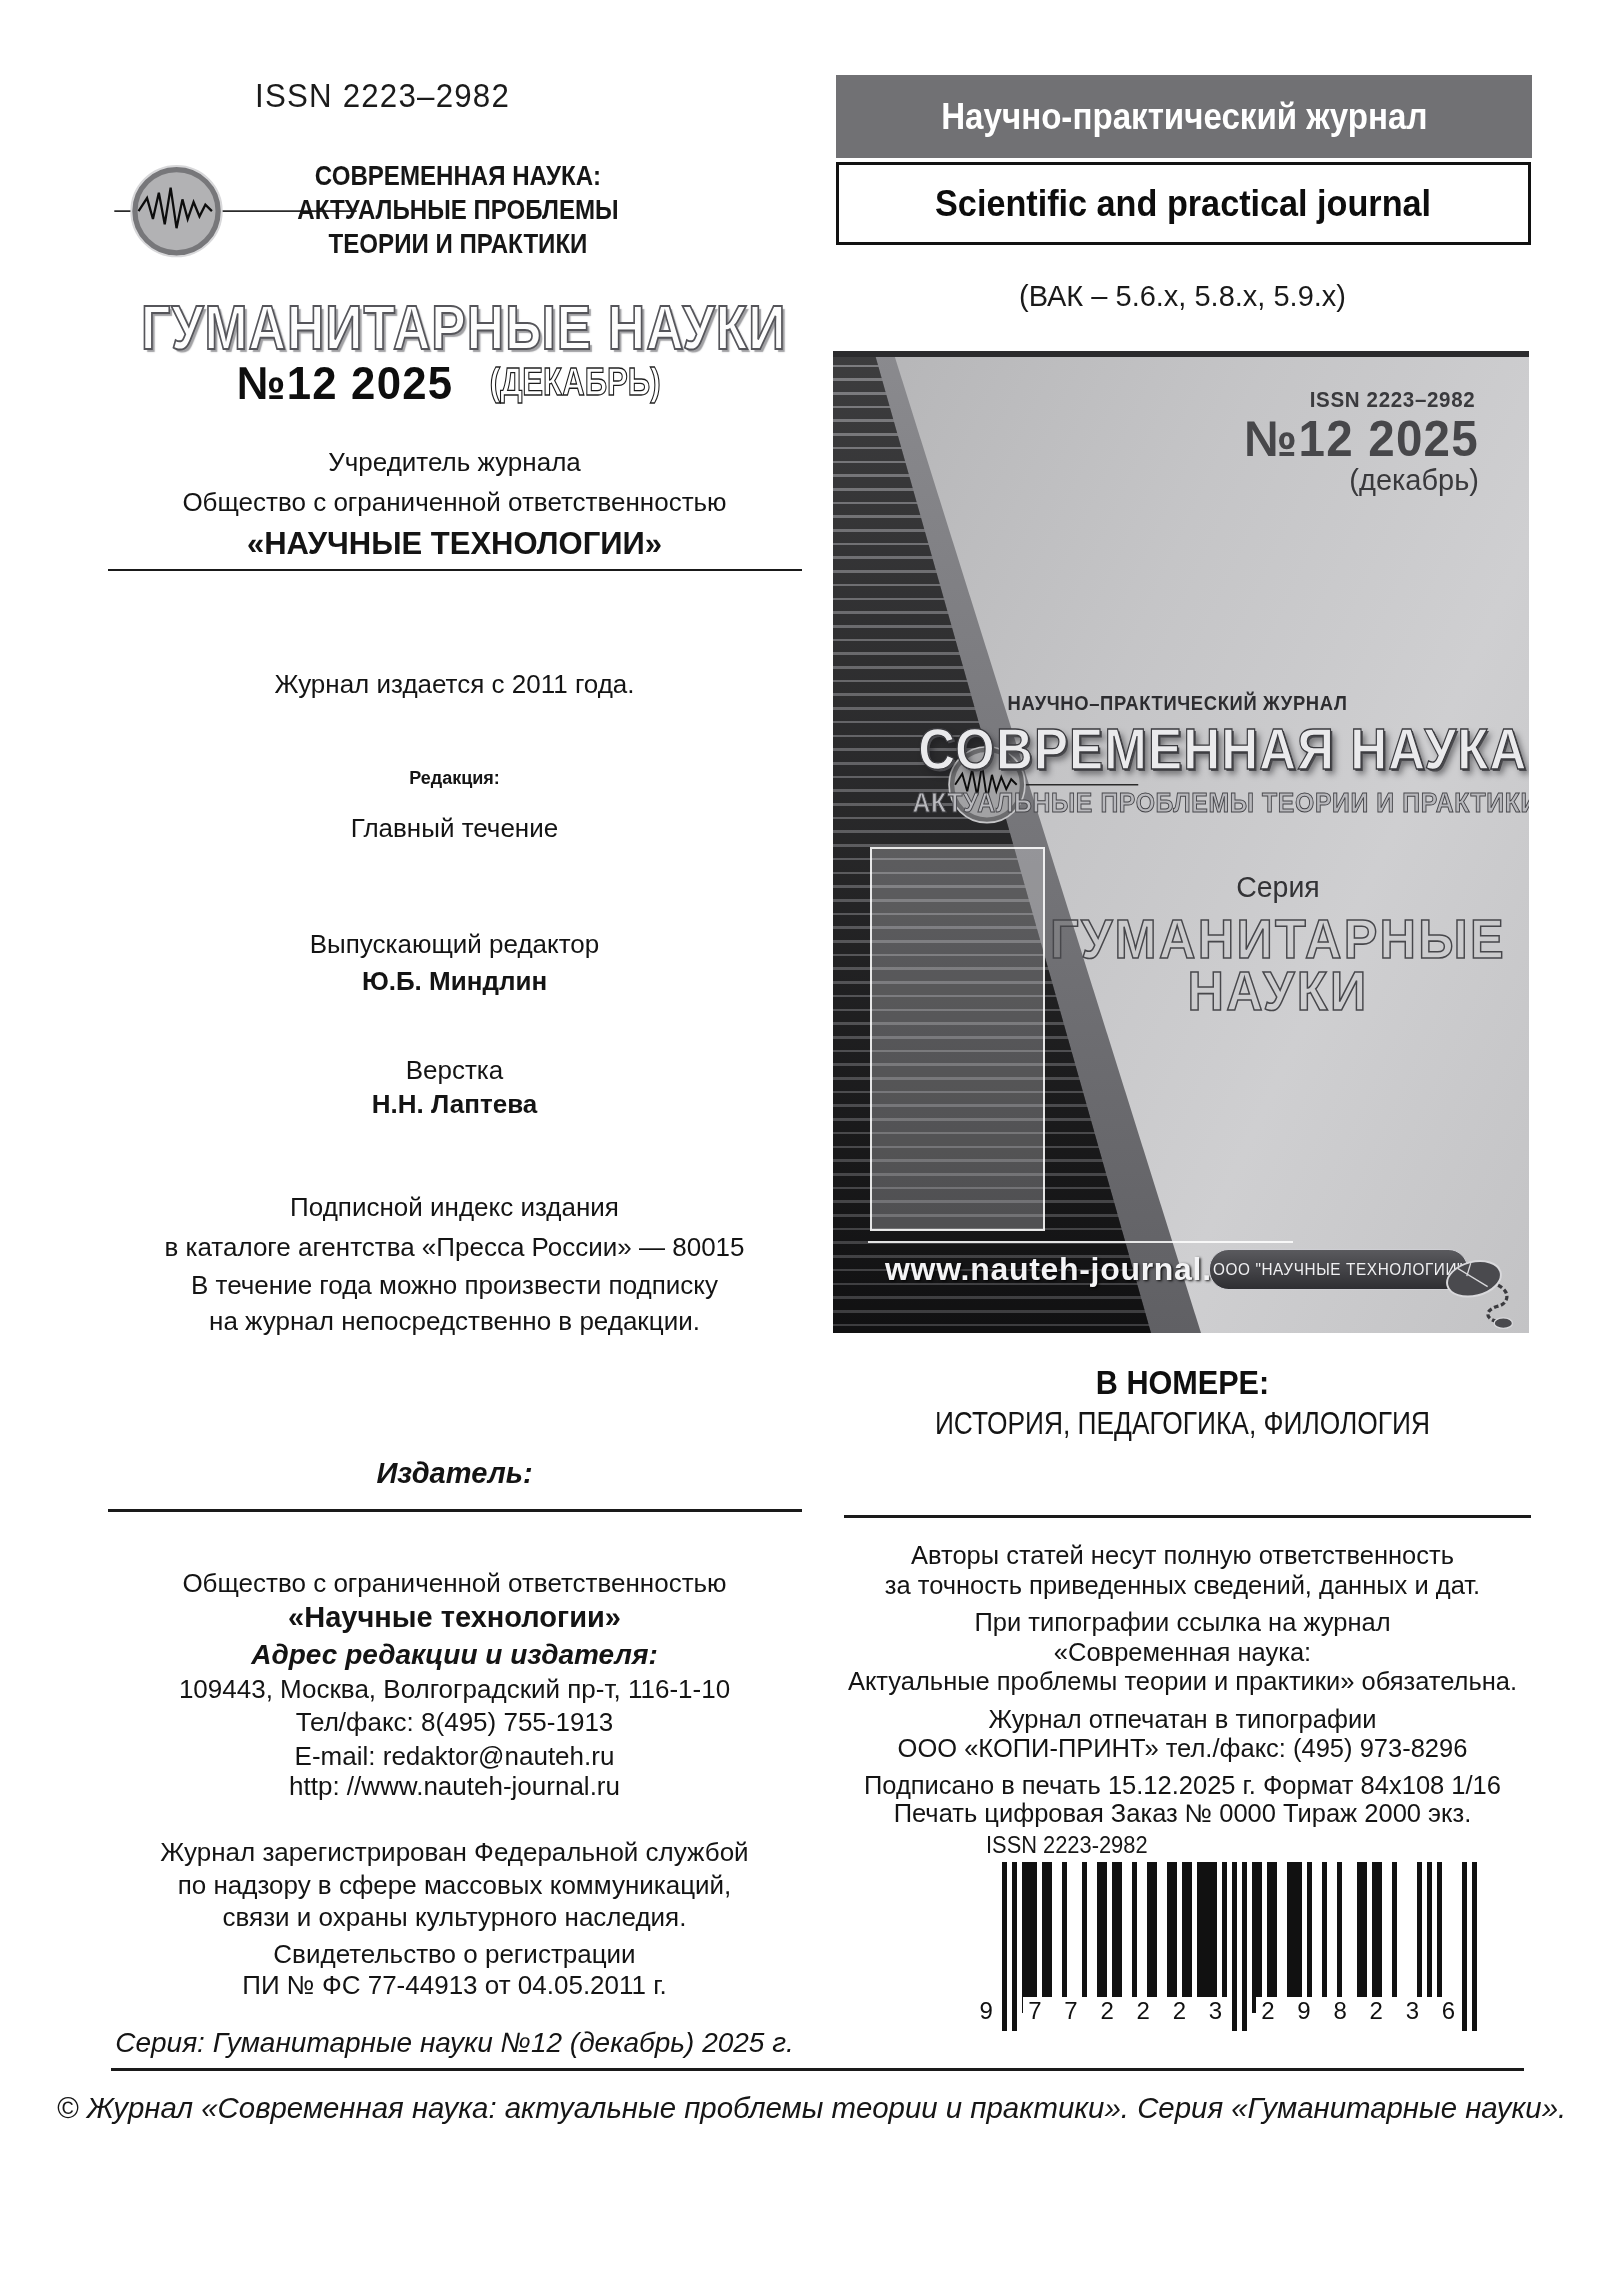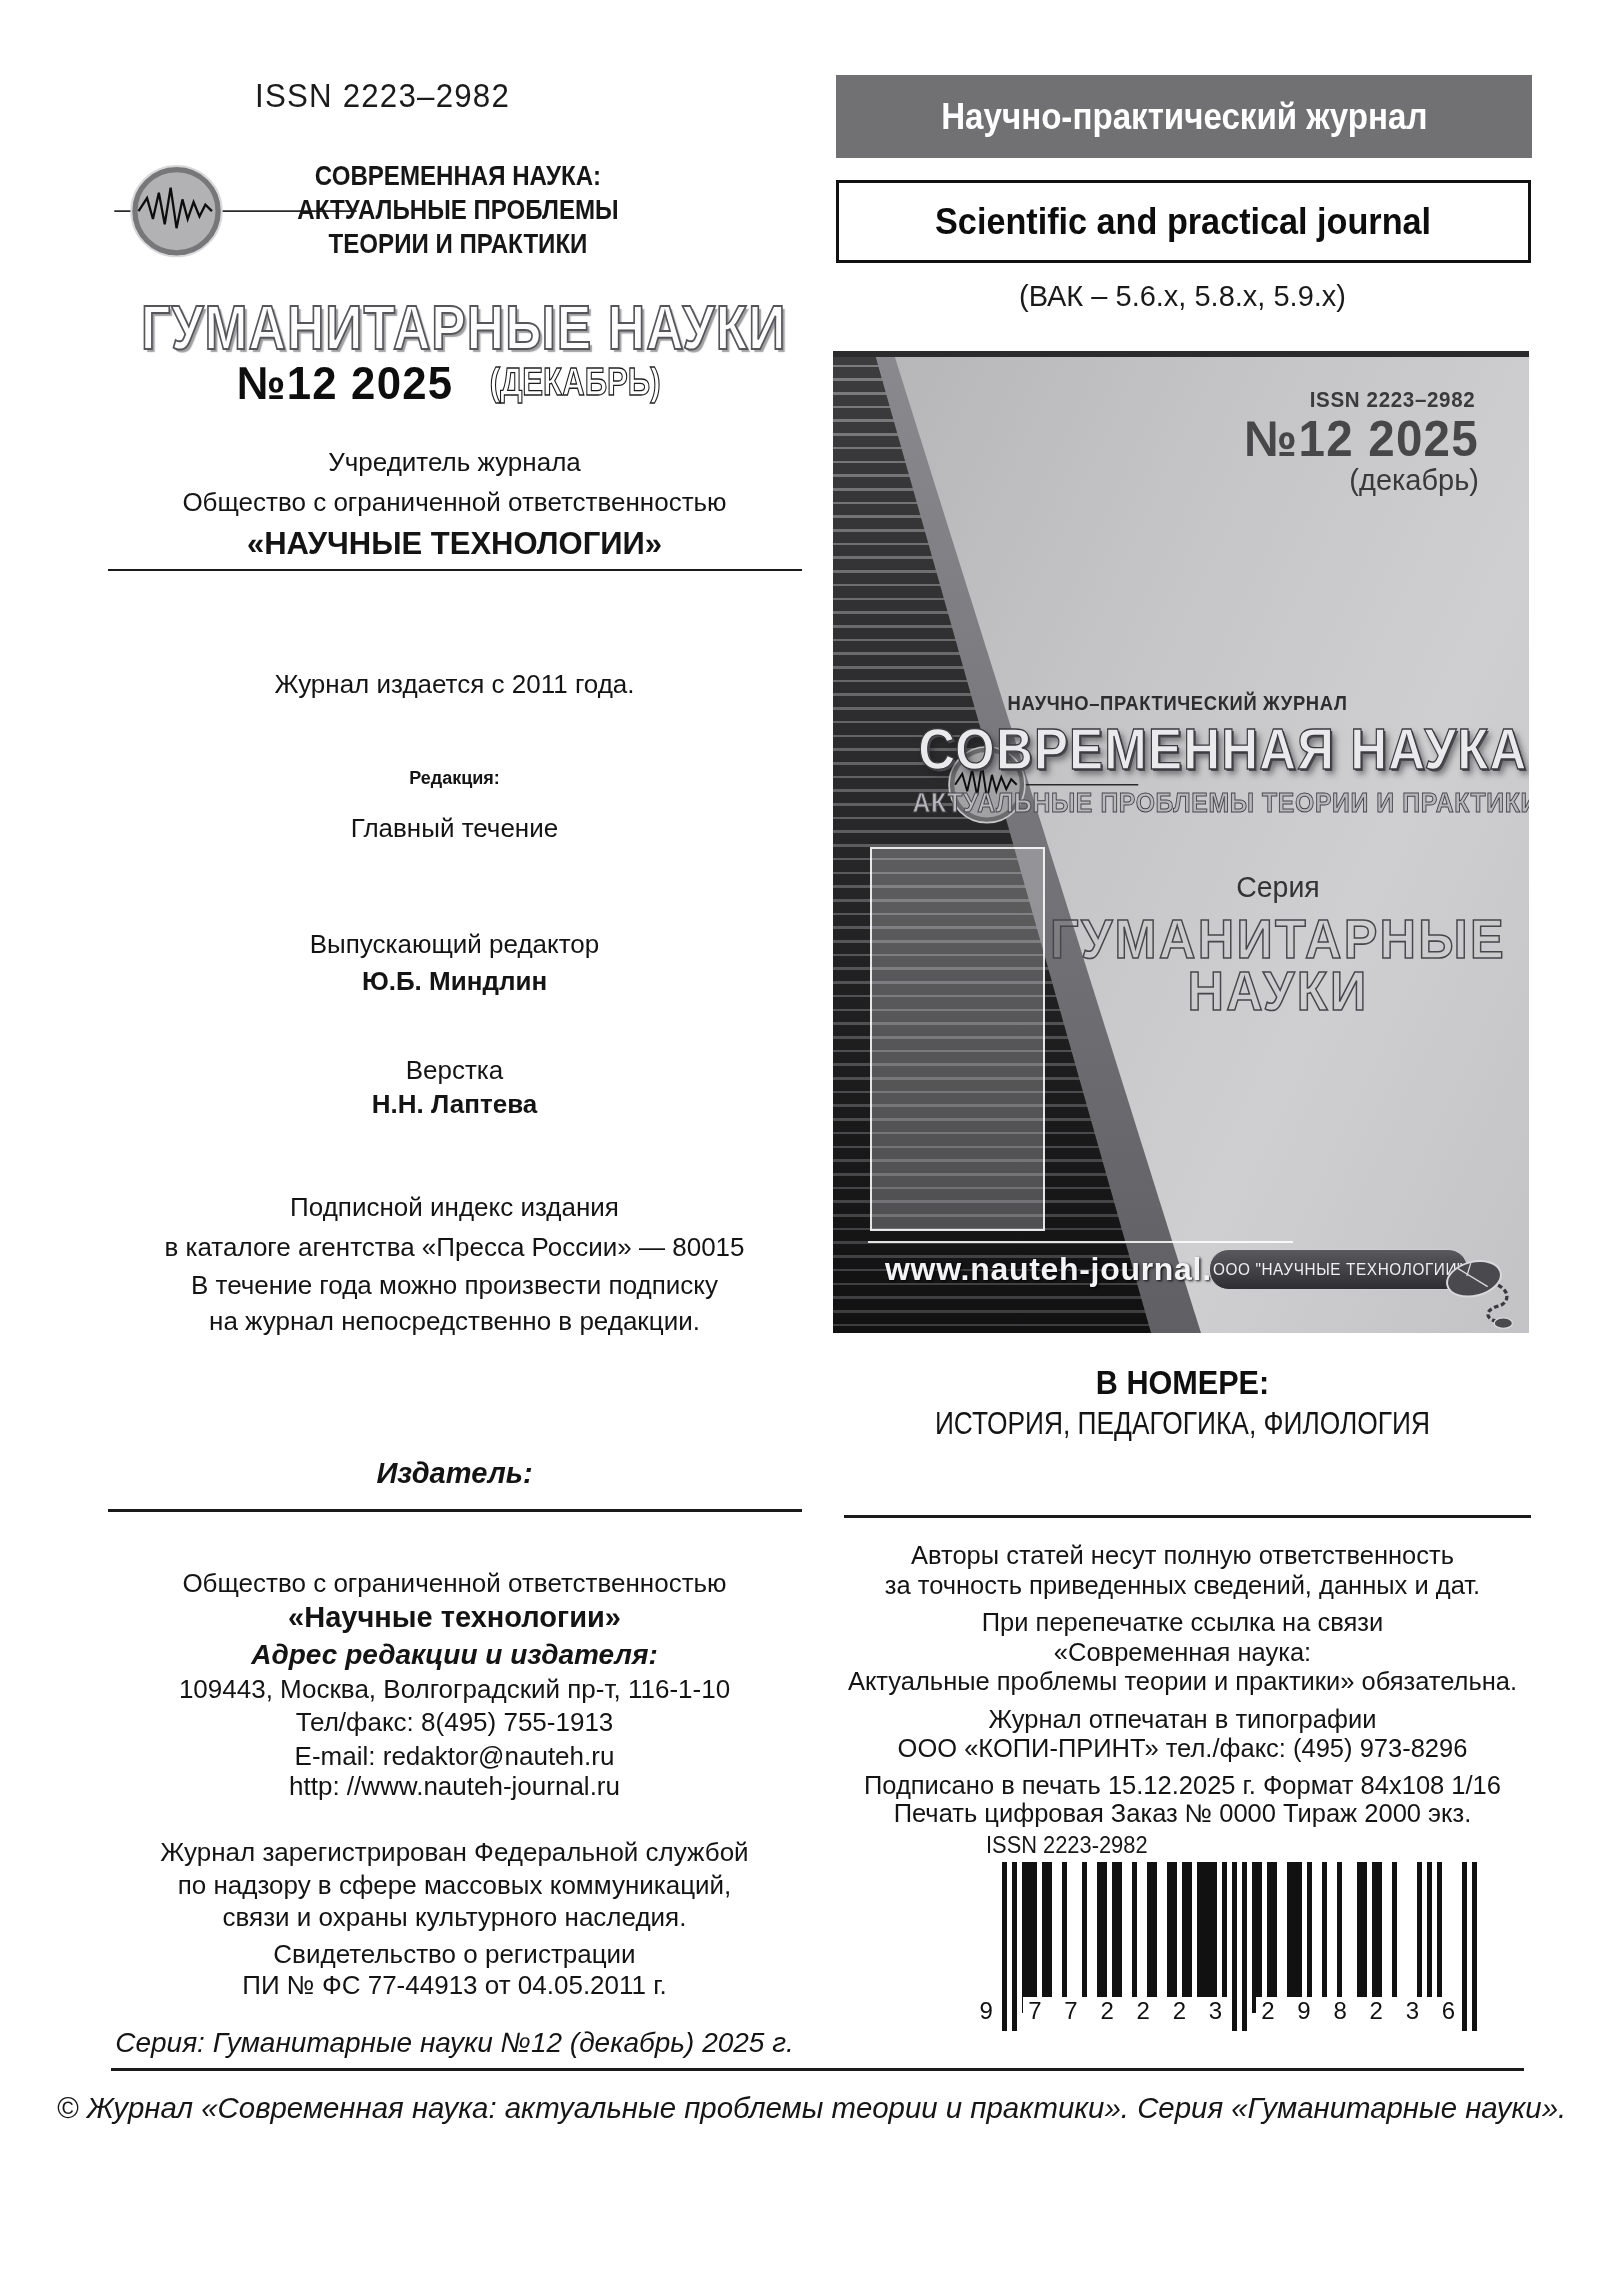--- a/index.html
+++ b/index.html
@@ -32,21 +32,21 @@
   .issue-num{font-weight:bold;font-size:46px;color:#0e0e0e;letter-spacing:1.3px;
              display:inline-block;transform:scaleX(.95);}
   .issue-month{font-weight:bold;font-size:38px;color:transparent;margin-left:9.2px;
                -webkit-text-stroke:1.3px #1c1c1c;display:inline-block;transform:scaleX(.82);
                vertical-align:3.9px;}
   
   .hdr-gray{position:absolute;left:836px;top:75px;width:696px;height:83px;background:#717174;
             display:flex;align-items:center;justify-content:center;}
   .hdr-gray span{color:#ffffff;font-weight:bold;font-size:36px;transform:scaleX(.92);white-space:nowrap;}
   .hdr-white{position:absolute;left:836px;top:162px;width:689px;height:77px;background:#ffffff;
-             border:3.3px solid #111;display:flex;align-items:center;justify-content:center;margin-top:18px;}
+             border:3.3px solid #111;display:flex;align-items:center;justify-content:center;}
   .hdr-white span{color:#0d0d0d;font-weight:bold;font-size:36px;transform:scaleX(.95);white-space:nowrap;}
   .vak{position:absolute;left:834px;top:280px;width:697px;text-align:center;font-size:29px;color:#1a1a1a;}
   
   .cover{position:absolute;left:833px;top:351px;width:696px;height:982px;overflow:hidden;
          background:linear-gradient(115deg,#b4b4b6 0%,#c5c5c7 38%,#cfcfd1 68%,#c3c3c5 100%);}
   .cover-topedge{position:absolute;left:0;top:0;width:100%;height:5.9px;background:#2b2b2d;}
   .wedge-shadow{position:absolute;left:0;top:0;width:100%;height:100%;
                 background:linear-gradient(180deg,#8a8a8e,#606064);
                 clip-path:polygon(0 0,60px 0,368px 100%,0 100%);}
   .wedge-stripes{position:absolute;left:0;top:0;width:100%;height:100%;
@@ -205,21 +205,21 @@
   <div class="line" style="top:1837px">Журнал зарегистрирован Федеральной службой</div>
   <div class="line" style="top:1870px">по надзору в сфере массовых коммуникаций,</div>
   <div class="line" style="top:1902px">связи и охраны культурного наследия.</div>
   <div class="line" style="top:1939px">Свидетельство о регистрации</div>
   <div class="line" style="top:1970px">ПИ № ФС 77-44913 от 04.05.2011 г.</div>
   <div class="line i" style="top:2027px;font-size:28px">Серия: Гуманитарные науки №12 (декабрь) 2025 г.</div>
 
   <div class="rule" style="left:844px;top:1515px;width:687px"></div>
   <div class="line r" style="top:1541px">Авторы статей несут полную ответственность</div>
   <div class="line r" style="top:1571px">за точность приведенных сведений, данных и дат.</div>
-  <div class="line r" style="top:1608px">При перепечатке ссылка на связи</div>
+  <div class="line r" style="top:1608px">При типографии ссылка на журнал</div>
   <div class="line r" style="top:1638px">«Современная наука:</div>
   <div class="line r" style="top:1705px">Журнал отпечатан в типографии</div>
   <div class="line r" style="top:1667px">Актуальные проблемы теории и практики» обязательна.</div>
   <div class="line r" style="top:1734px">ООО «КОПИ-ПРИНТ» тел./факс: (495) 973-8296</div>
   <div class="line r" style="top:1771px">Подписано в печать 15.12.2025 г. Формат 84х108 1/16</div>
   <div class="line r" style="top:1799px">Печать цифровая Заказ № 0000 Тираж 2000 экз.</div>
 
   <div class="barcode">
     <div class="bc-label nw">ISSN 2223-2982</div>
     <div class="bc-bars" id="bc-bars"><span style="width: 5px; height: 169px; background: rgb(17, 17, 17);"></span><span style="width: 5px; height: 169px; background: transparent;"></span><span style="width: 5px; height: 169px; background: rgb(17, 17, 17);"></span><span style="width: 5px; height: 151px; background: transparent;"></span><span style="width: 5px; height: 151px; background: rgb(17, 17, 17);"></span><span style="width: 5px; height: 151px; background: rgb(17, 17, 17);"></span><span style="width: 5px; height: 151px; background: rgb(17, 17, 17);"></span><span style="width: 5px; height: 151px; background: transparent;"></span><span style="width: 5px; height: 151px; background: rgb(17, 17, 17);"></span><span style="width: 5px; height: 151px; background: rgb(17, 17, 17);"></span><span style="width: 5px; height: 151px; background: transparent;"></span><span style="width: 5px; height: 151px; background: transparent;"></span><span style="width: 5px; height: 151px; background: rgb(17, 17, 17);"></span><span style="width: 5px; height: 151px; background: transparent;"></span><span style="width: 5px; height: 151px; background: transparent;"></span><span style="width: 5px; height: 151px; background: transparent;"></span><span style="width: 5px; height: 151px; background: rgb(17, 17, 17);"></span><span style="width: 5px; height: 151px; background: transparent;"></span><span style="width: 5px; height: 151px; background: transparent;"></span><span style="width: 5px; height: 151px; background: rgb(17, 17, 17);"></span><span style="width: 5px; height: 151px; background: rgb(17, 17, 17);"></span><span style="width: 5px; height: 151px; background: transparent;"></span><span style="width: 5px; height: 151px; background: rgb(17, 17, 17);"></span><span style="width: 5px; height: 151px; background: rgb(17, 17, 17);"></span><span style="width: 5px; height: 151px; background: transparent;"></span><span style="width: 5px; height: 151px; background: transparent;"></span><span style="width: 5px; height: 151px; background: rgb(17, 17, 17);"></span><span style="width: 5px; height: 151px; background: transparent;"></span><span style="width: 5px; height: 151px; background: transparent;"></span><span style="width: 5px; height: 151px; background: rgb(17, 17, 17);"></span><span style="width: 5px; height: 151px; background: rgb(17, 17, 17);"></span><span style="width: 5px; height: 151px; background: transparent;"></span><span style="width: 5px; height: 151px; background: transparent;"></span><span style="width: 5px; height: 151px; background: rgb(17, 17, 17);"></span><span style="width: 5px; height: 151px; background: rgb(17, 17, 17);"></span><span style="width: 5px; height: 151px; background: transparent;"></span><span style="width: 5px; height: 151px; background: rgb(17, 17, 17);"></span><span style="width: 5px; height: 151px; background: rgb(17, 17, 17);"></span><span style="width: 5px; height: 151px; background: transparent;"></span><span style="width: 5px; height: 151px; background: rgb(17, 17, 17);"></span><span style="width: 5px; height: 151px; background: rgb(17, 17, 17);"></span><span style="width: 5px; height: 151px; background: rgb(17, 17, 17);"></span><span style="width: 5px; height: 151px; background: rgb(17, 17, 17);"></span><span style="width: 5px; height: 151px; background: transparent;"></span><span style="width: 5px; height: 151px; background: rgb(17, 17, 17);"></span><span style="width: 5px; height: 169px; background: transparent;"></span><span style="width: 5px; height: 169px; background: rgb(17, 17, 17);"></span><span style="width: 5px; height: 169px; background: transparent;"></span><span style="width: 5px; height: 169px; background: rgb(17, 17, 17);"></span><span style="width: 5px; height: 169px; background: transparent;"></span><span style="width: 5px; height: 151px; background: rgb(17, 17, 17);"></span><span style="width: 5px; height: 151px; background: rgb(17, 17, 17);"></span><span style="width: 5px; height: 151px; background: transparent;"></span><span style="width: 5px; height: 151px; background: rgb(17, 17, 17);"></span><span style="width: 5px; height: 151px; background: rgb(17, 17, 17);"></span><span style="width: 5px; height: 151px; background: transparent;"></span><span style="width: 5px; height: 151px; background: transparent;"></span><span style="width: 5px; height: 151px; background: rgb(17, 17, 17);"></span><span style="width: 5px; height: 151px; background: rgb(17, 17, 17);"></span><span style="width: 5px; height: 151px; background: rgb(17, 17, 17);"></span><span style="width: 5px; height: 151px; background: transparent;"></span><span style="width: 5px; height: 151px; background: rgb(17, 17, 17);"></span><span style="width: 5px; height: 151px; background: transparent;"></span><span style="width: 5px; height: 151px; background: transparent;"></span><span style="width: 5px; height: 151px; background: rgb(17, 17, 17);"></span><span style="width: 5px; height: 151px; background: transparent;"></span><span style="width: 5px; height: 151px; background: transparent;"></span><span style="width: 5px; height: 151px; background: rgb(17, 17, 17);"></span><span style="width: 5px; height: 151px; background: transparent;"></span><span style="width: 5px; height: 151px; background: transparent;"></span><span style="width: 5px; height: 151px; background: transparent;"></span><span style="width: 5px; height: 151px; background: rgb(17, 17, 17);"></span><span style="width: 5px; height: 151px; background: rgb(17, 17, 17);"></span><span style="width: 5px; height: 151px; background: transparent;"></span><span style="width: 5px; height: 151px; background: rgb(17, 17, 17);"></span><span style="width: 5px; height: 151px; background: rgb(17, 17, 17);"></span><span style="width: 5px; height: 151px; background: transparent;"></span><span style="width: 5px; height: 151px; background: transparent;"></span><span style="width: 5px; height: 151px; background: rgb(17, 17, 17);"></span><span style="width: 5px; height: 151px; background: transparent;"></span><span style="width: 5px; height: 151px; background: transparent;"></span><span style="width: 5px; height: 151px; background: transparent;"></span><span style="width: 5px; height: 151px; background: transparent;"></span><span style="width: 5px; height: 151px; background: rgb(17, 17, 17);"></span><span style="width: 5px; height: 151px; background: transparent;"></span><span style="width: 5px; height: 151px; background: rgb(17, 17, 17);"></span><span style="width: 5px; height: 151px; background: transparent;"></span><span style="width: 5px; height: 151px; background: rgb(17, 17, 17);"></span><span style="width: 5px; height: 151px; background: transparent;"></span><span style="width: 5px; height: 151px; background: transparent;"></span><span style="width: 5px; height: 151px; background: transparent;"></span><span style="width: 5px; height: 151px; background: transparent;"></span><span style="width: 5px; height: 169px; background: rgb(17, 17, 17);"></span><span style="width: 5px; height: 169px; background: transparent;"></span><span style="width: 5px; height: 169px; background: rgb(17, 17, 17);"></span></div>

